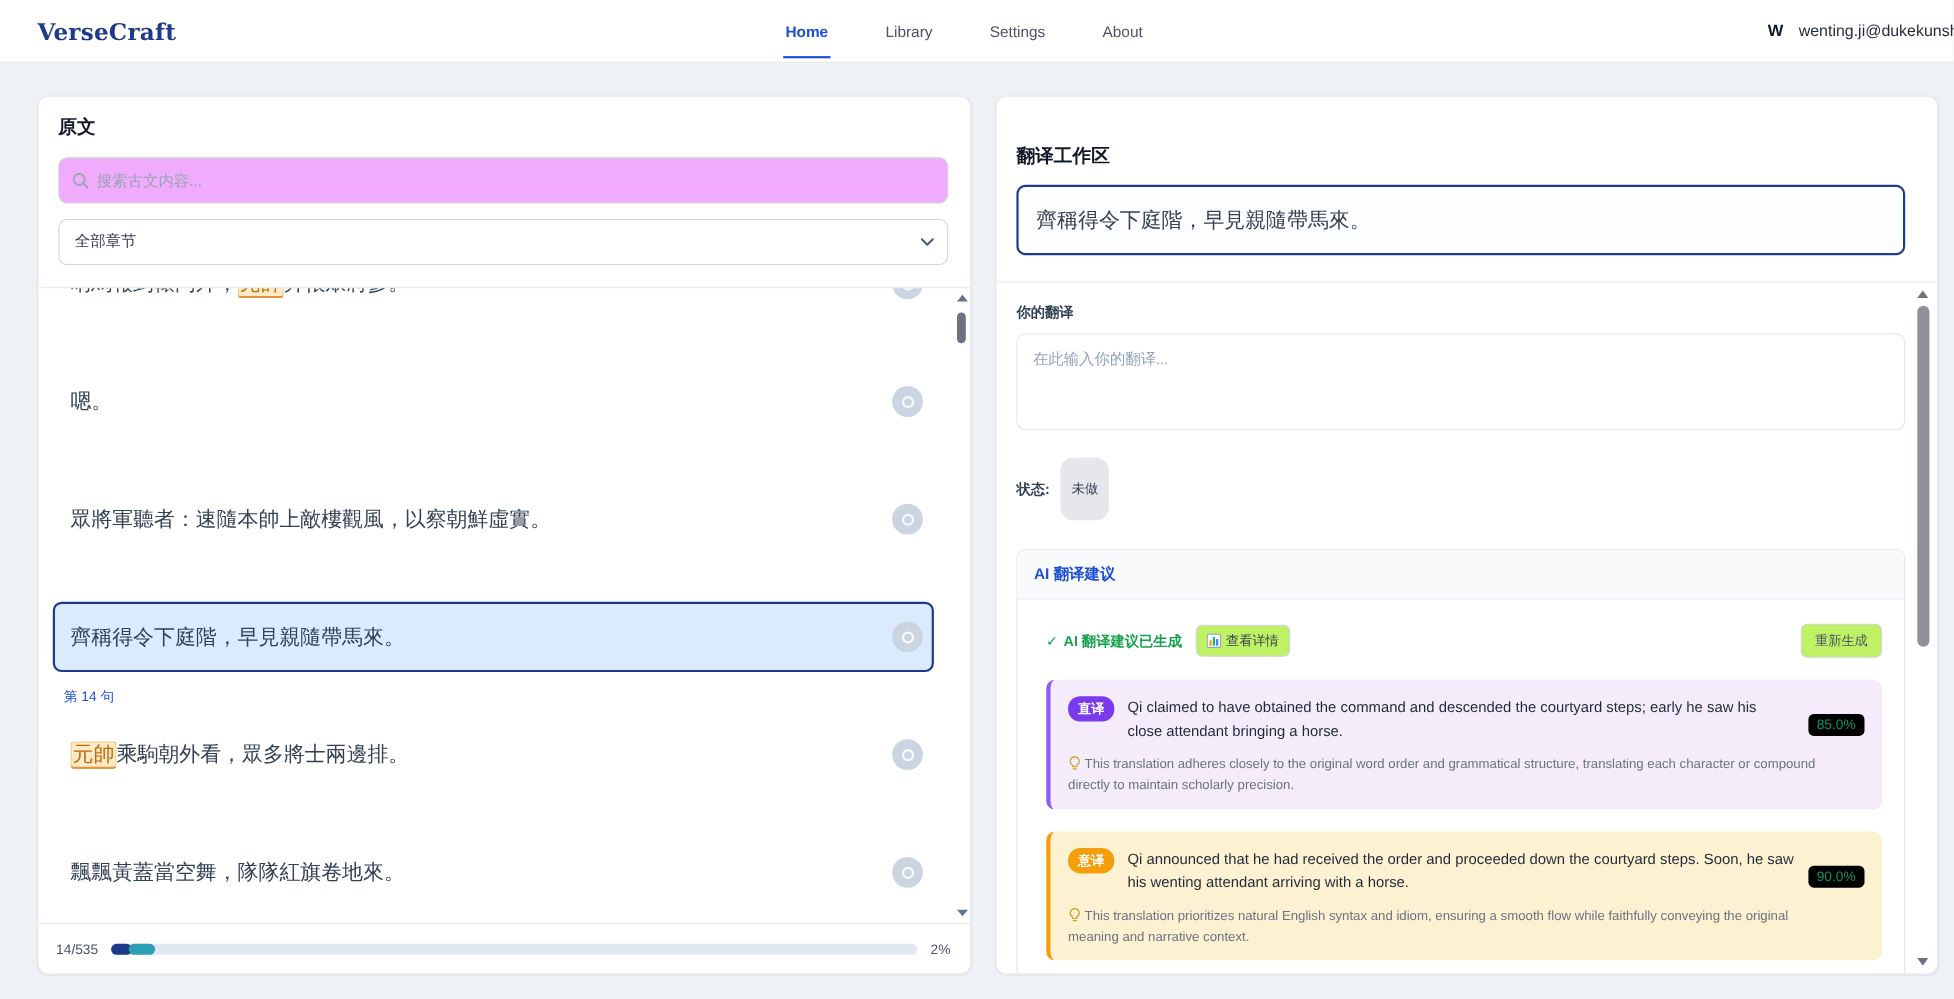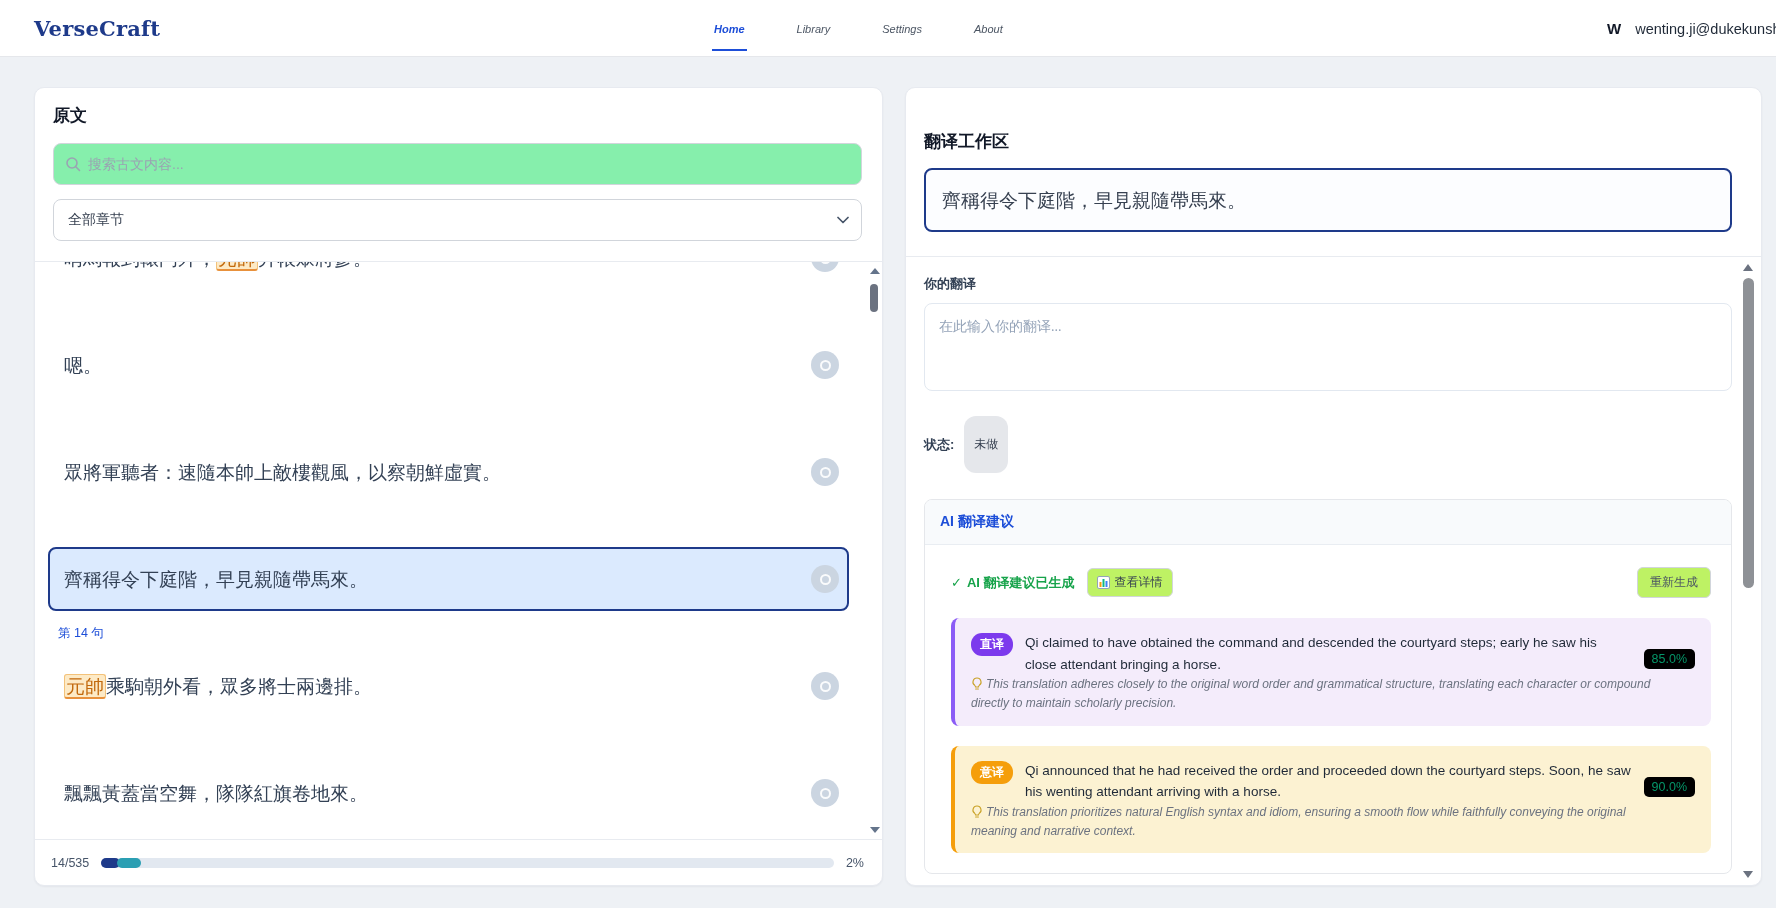--- a/index.html
+++ b/index.html
@@ -11,21 +11,21 @@
   
   .navbar {
     height:57px; background:#fff; border-bottom:1px solid #e5e7eb;
     position:relative; display:flex; align-items:center; padding:0 34px;
   }
   .logo {
     font-family:"DejaVu Serif","Liberation Serif",serif;
     font-weight:bold; font-size:21px; color:#1e3a8a; letter-spacing:.2px; cursor:pointer;
   }
   .nav-links { position:absolute; left:712px; top:0; height:57px; display:flex; align-items:center; gap:48px; }
-  .nav-link { color:#4b5563; font-size:11px; padding:17px 2px 14px; border-bottom:2px solid transparent; cursor:pointer;font-style:italic; }
+  .nav-link { color:#4b5563; font-size:14px; padding:17px 2px 14px; border-bottom:2px solid transparent; cursor:pointer; }
   .nav-link.active { color:#1d4ed8; border-bottom-color:#1d4ed8; font-weight:600; }
   .user-box { position:absolute; left:1607px; top:0; height:57px; display:flex; align-items:center; gap:14px; white-space:nowrap; cursor:pointer; }
   .avatar-initial { font-weight:bold; font-size:15px; color:#111827; }
   .user-email { font-size:14.5px; color:#1f2937; }
 
   
   .main { display:flex; gap:22px; padding:30px 14px 0 34px; align-items:flex-start; }
   .card {
     background:#fff; border:1px solid #e7eaf0; border-radius:10px;
     box-shadow:0 1px 2px rgba(16,24,40,.05); height:799px;
@@ -35,21 +35,21 @@
   .card-r { flex:1; }
   h2.panel-title { font-size:17px; font-weight:bold; color:#111827; }
 
   
   .src-head { padding:16px 20px 0 18px; }
   .src-head h2 { margin-bottom:16px; }
   .search-wrap { position:relative; margin-bottom:14px; }
   .search-wrap svg { position:absolute; left:12px; top:13px; }
   .search-input {
     width:100%; height:42px; border:1px solid #d1d5db; border-radius:8px;
-    padding:0 12px 0 34px; font-size:14px; color:#374151; background:#86efac; outline:none;
+    padding:0 12px 0 34px; font-size:14px; color:#374151; background:#f0abfc; outline:none;
   }
   .search-input::placeholder { color:#9aa3b2; }
   .select-box {
     height:42px; border:1px solid #d1d5db; border-radius:8px; background:#fff;
     display:flex; align-items:center; justify-content:space-between;
     padding:0 12px 0 14px; font-size:14px; color:#374151; cursor:pointer;
   }
   .src-list {
     position:relative; flex:1; overflow:hidden; margin-top:20px;
     border-top:1px solid #e8ebf0; padding:0 33px 0 13px;
@@ -131,21 +131,21 @@
   .sug-top { display:flex; align-items:flex-start; gap:12px; }
   .sug-tag {
     flex:0 0 auto; color:#fff; font-size:12px; font-weight:bold;
     padding:3px 9px; border-radius:11px; margin-top:1px;
   }
   .sug-text { flex:1; font-size:13.5px; line-height:1.6; color:#1f2937; }
   .sug-score {
     flex:0 0 auto; background:#000000; color:#059669; font-size:12.5px;
     padding:3px 8px; border-radius:5px; margin-top:17px;
   }
-  .sug-note { font-size:12px; font-style:italic; color:#6b7280; line-height:1.6; padding-right:30px; }
+  .sug-note { margin-top:10px; font-size:12px; color:#6b7280; line-height:1.6; padding-right:30px; }
   .sug-note svg { vertical-align:-3px; margin-right:3px; }
   .sug-literal { background:#f4ecfb; border-left-color:#8b5cf6; }
   .sug-literal .sug-tag { background:#7c3aed; }
   .sug-free { background:#fcf2d2; border-left-color:#f59e0b; }
   .sug-free .sug-tag { background:#f59e0b; }
 
   
   .ws-scrollbar { position:absolute; right:6px; top:5px; bottom:5px; width:13px; }
   .ws-scrollbar .arr-up, .ws-scrollbar .arr-down { position:absolute; left:1px; width:0; height:0; border-left:5.5px solid transparent; border-right:5.5px solid transparent; cursor:pointer; }
   .ws-scrollbar .arr-up { top:2px; border-bottom:7px solid #6b7280; }

